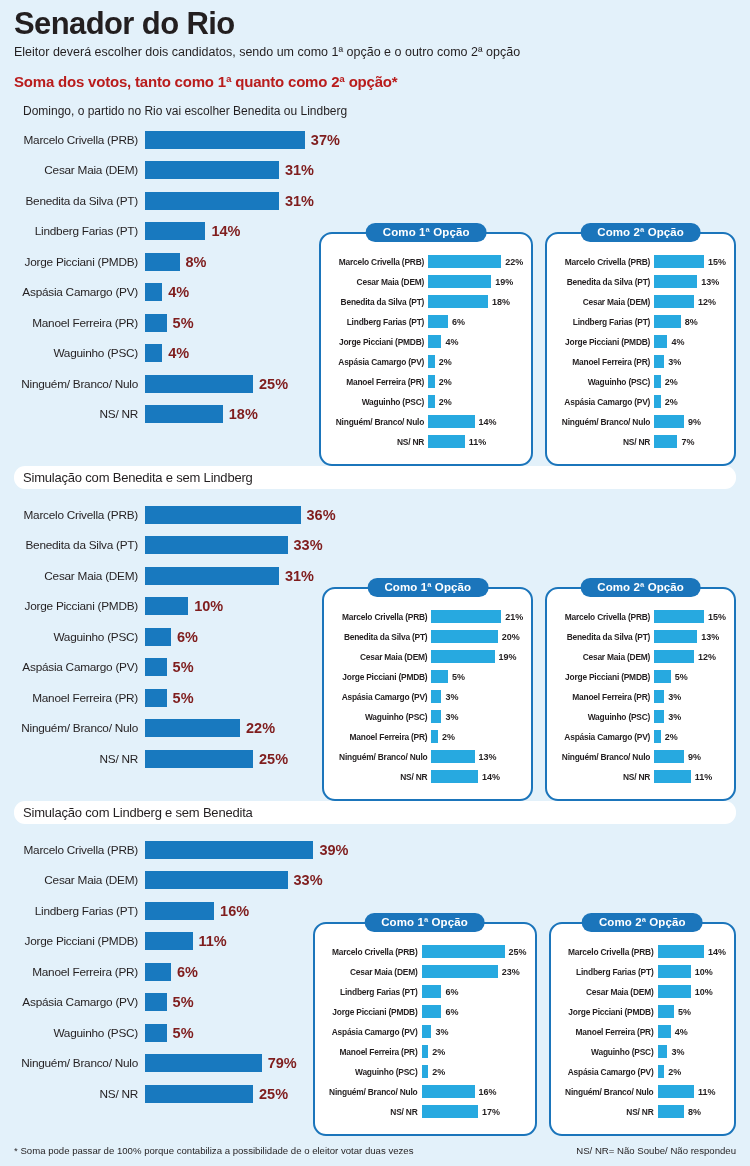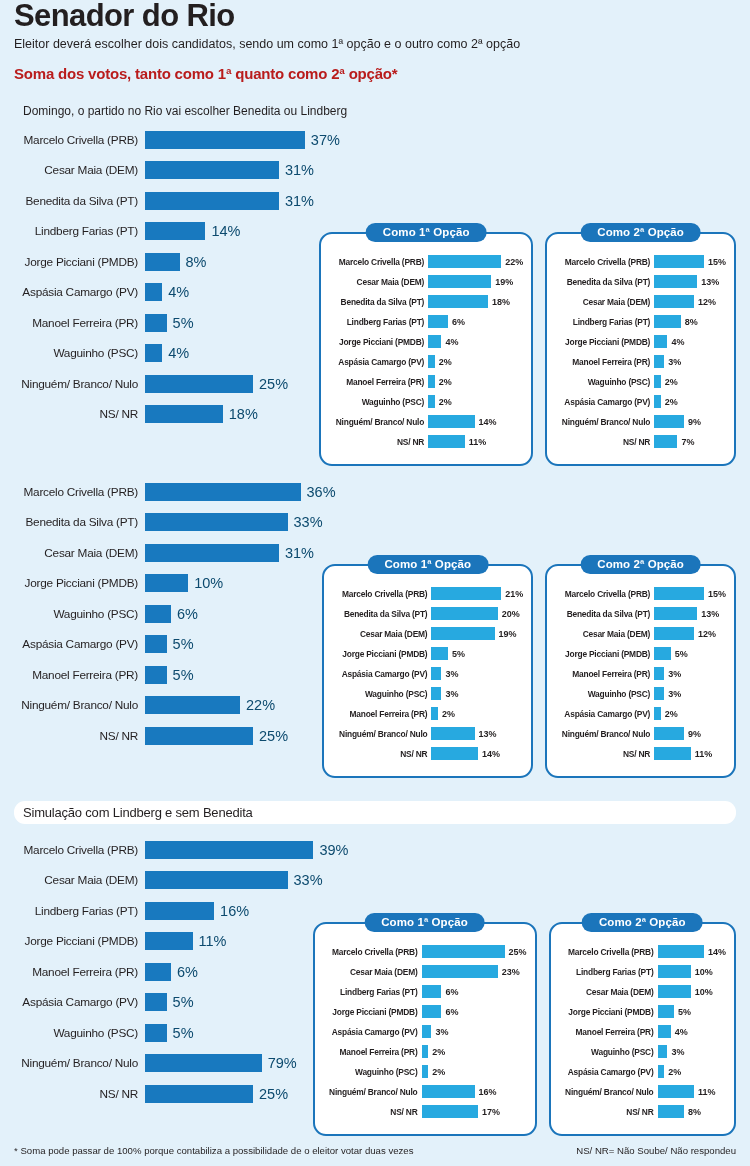--- a/index.html
+++ b/index.html
@@ -12,20 +12,21 @@
     overflow: hidden;
   }
   .page { width: 750px; height: 1166px; position: relative; padding: 0 14px; }
 
   
   .title {
     font-size: 31px;
     font-weight: bold;
     letter-spacing: -0.6px;
     line-height: 1.05;
+    padding-top: 8px;
     color: #231f20;
   }
   .subtitle {
     font-size: 12.5px;
     line-height: 1.3;
     padding-top: 3px;
     color: #231f20;
   }
   .soma {
     font-size: 15px;
@@ -66,23 +67,23 @@
     font-size: 11.8px;
     letter-spacing: -0.25px;
     padding-right: 7px;
     color: #231f20;
     white-space: nowrap;
   }
   .mbarwrap { display: flex; align-items: center; }
   .mbar { height: 18px; background: #1879bf; }
   .mval {
     font-size: 14.5px;
-    font-weight: normal;
+    font-weight: bold;
     margin-left: 6px;
-    color: #0c4a6e;
+    color: #7f1d1d;
     white-space: nowrap;
     text-align: right;
   }
 
   
   .panels {
     position: absolute;
     left: 323px;
     right: 0;
     display: flex;
@@ -374,20 +375,23 @@
                 <div class="pbarwrap">
                   <div class="pbar" style="width: 23.24px; background: rgb(39, 169, 224);"></div>
                   <div class="pval">7%</div>
                 </div>
               </div>
             </div>
           </div>
         </div>
       </div>
       <div class="section" style="position: absolute; left: 14px; right: 14px; top: 466px;">
+        <div class="section-head">
+          <span>Simulação com Benedita e sem Lindberg</span>
+        </div>
         <div class="section-body">
           <div class="mainchart" style="padding-top: 14px;">
             <div class="mrow">
               <div class="mlabel">Marcelo Crivella (PRB)</div>
               <div class="mbarwrap">
                 <div class="mbar" style="width: 155.52px; background: rgb(24, 121, 191);"></div>
                 <div class="mval">36%</div>
               </div>
             </div>
             <div class="mrow">

